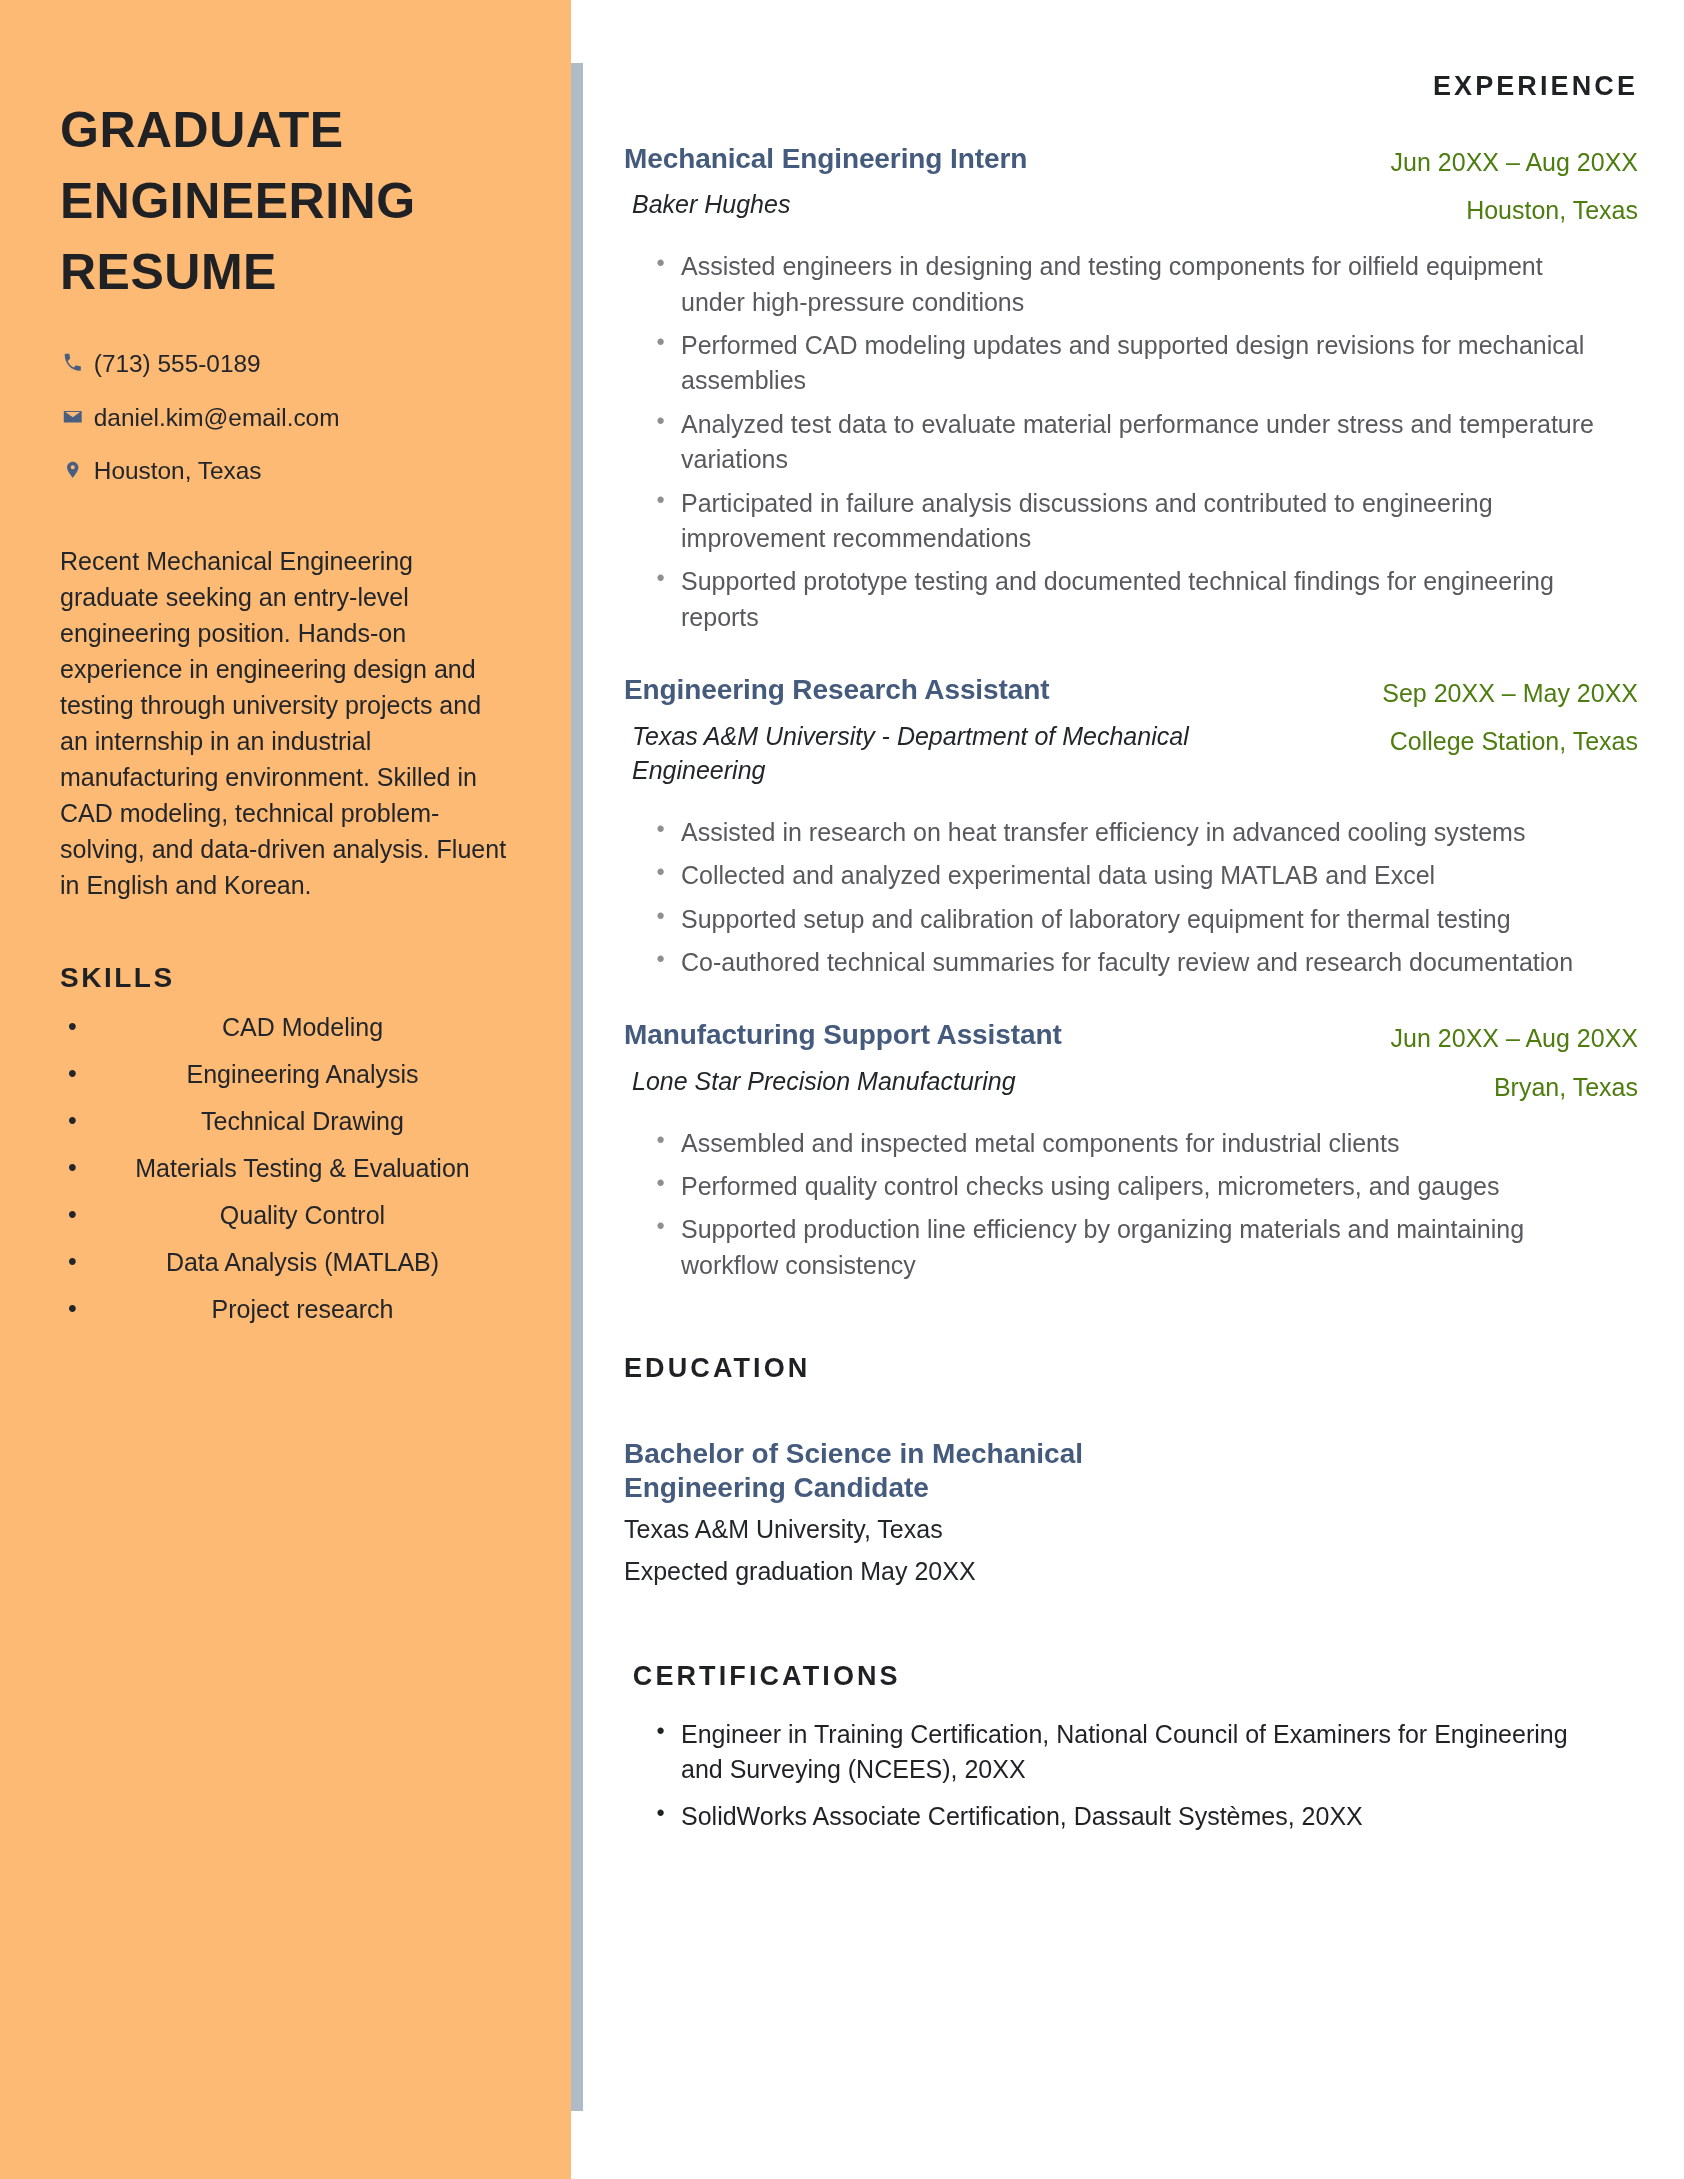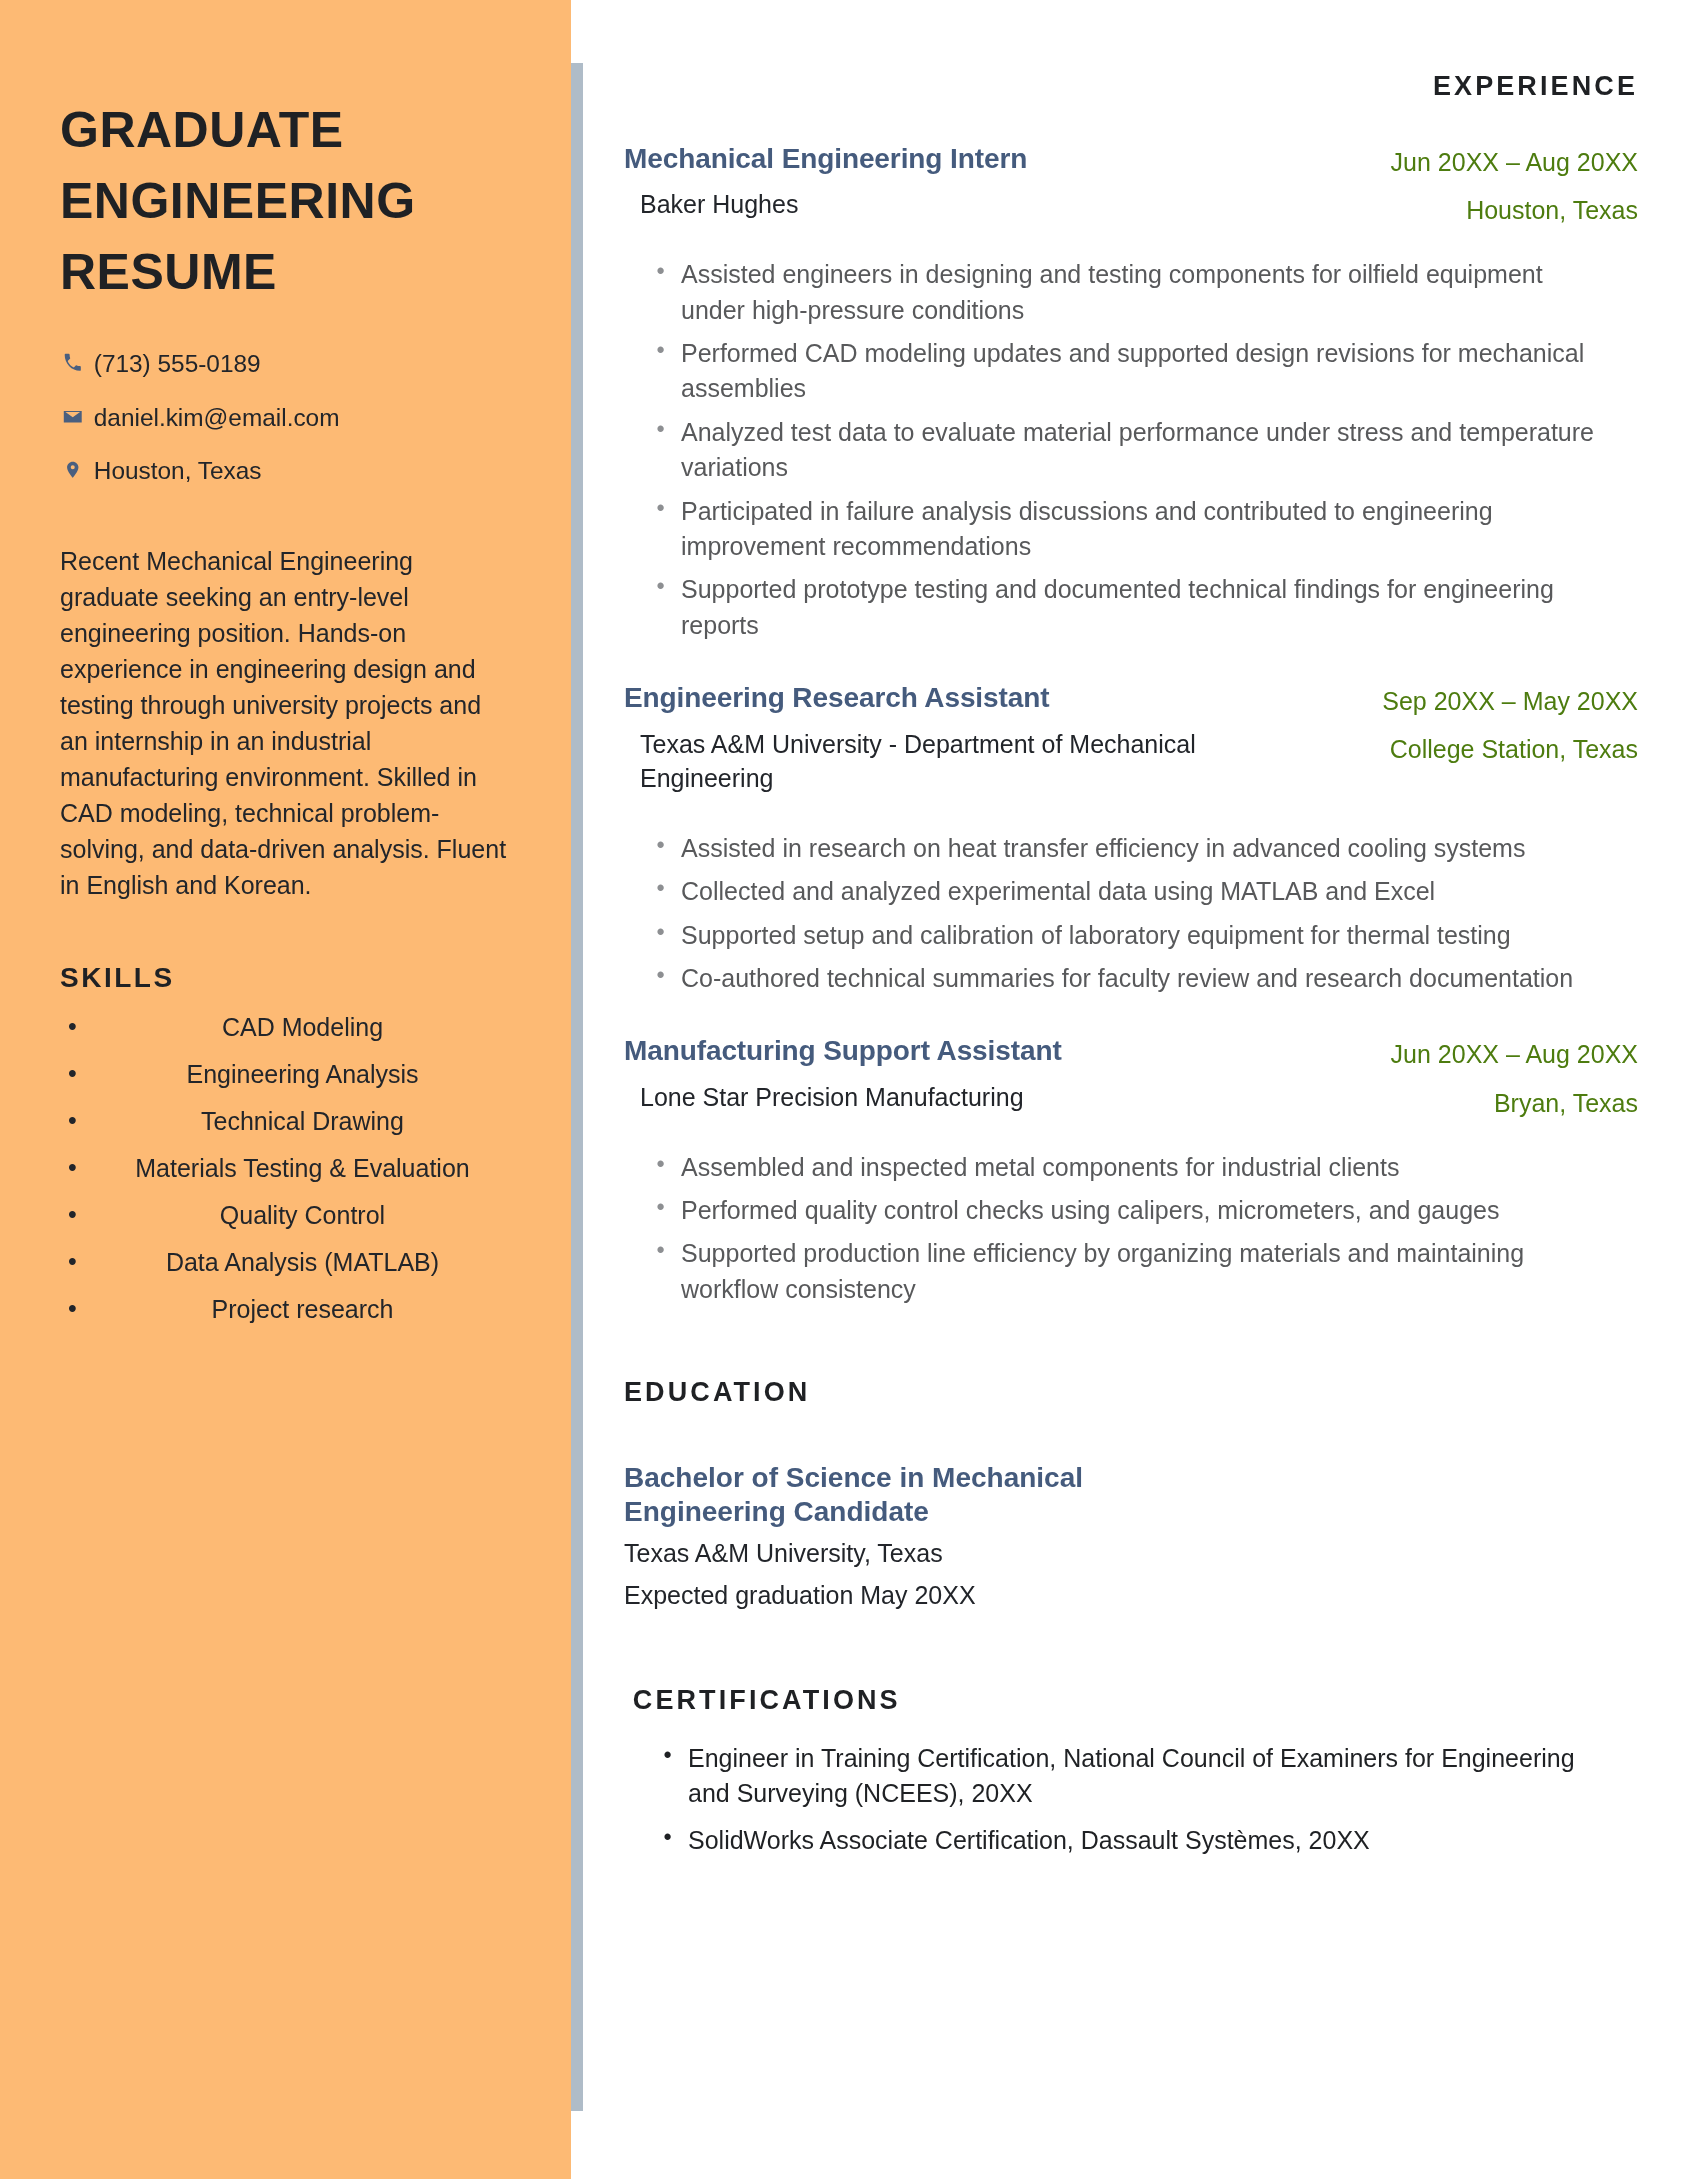--- a/index.html
+++ b/index.html
@@ -157,25 +157,26 @@
   }
   .job-title {
     margin: 0;
     font-size: 28px;
     font-weight: 700;
     letter-spacing: -0.1px;
     line-height: 1.3;
     color: #455b7d;
   }
   .job-company {
-    margin: 16px;
+    margin: 8px;
     margin-top: 9.8px;
     font-size: 25px;
     line-height: 1.38;
     color: #22252a;
+    font-style: italic;
   }
   .job-dates, .job-location {
     margin: 0;
     font-size: 25px;
     line-height: 1.38;
     color: #4d7c0f;
   }
   .job-location { margin-top: 13.7px; }
 
   .bullets {
@@ -212,21 +213,21 @@
   }
   .edu-line {
     margin: 0;
     margin-top: 7.8px;
     font-size: 25px;
     line-height: 1.35;
     color: #22252a;
   }
 
   .cert-list {
-    margin: 7px;
+    margin: 0;
     padding: 0 0 0 57px;
     list-style: none;
     margin-top: 25px;
   }
   .cert-list li {
     position: relative;
     font-size: 25px;
     line-height: 1.42;
     color: #1f2124;
     margin-bottom: 11.7px;

